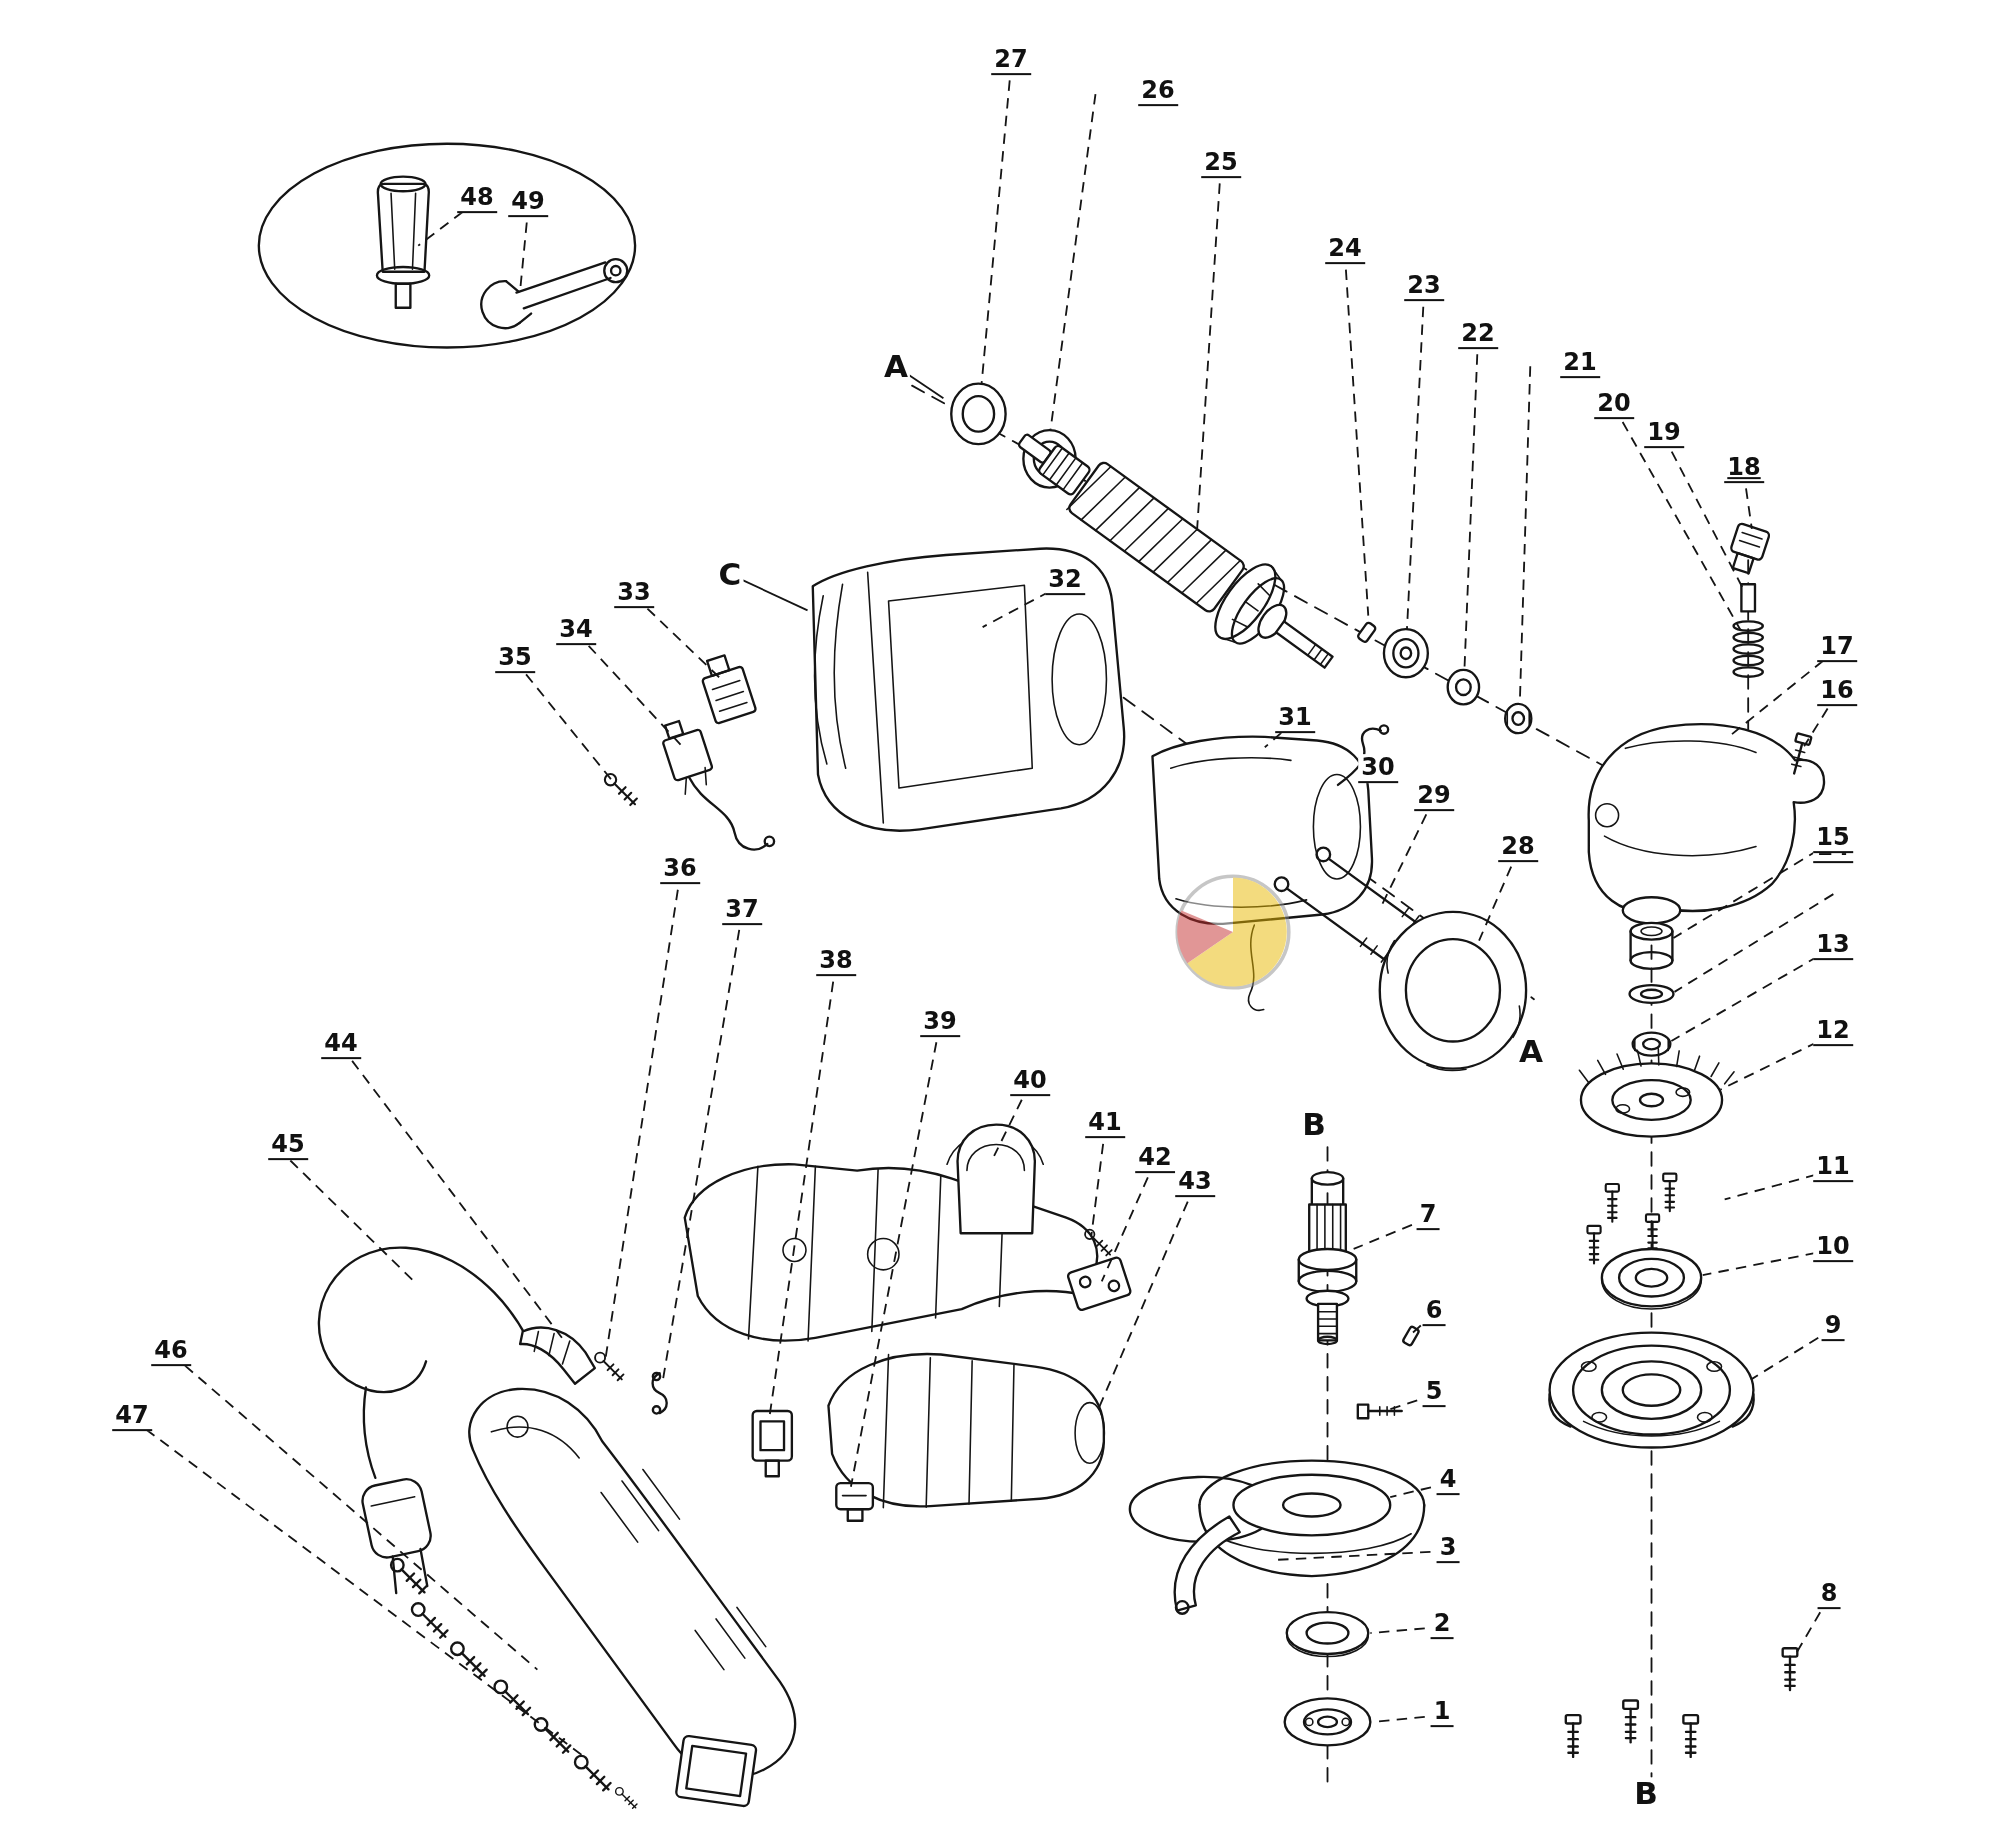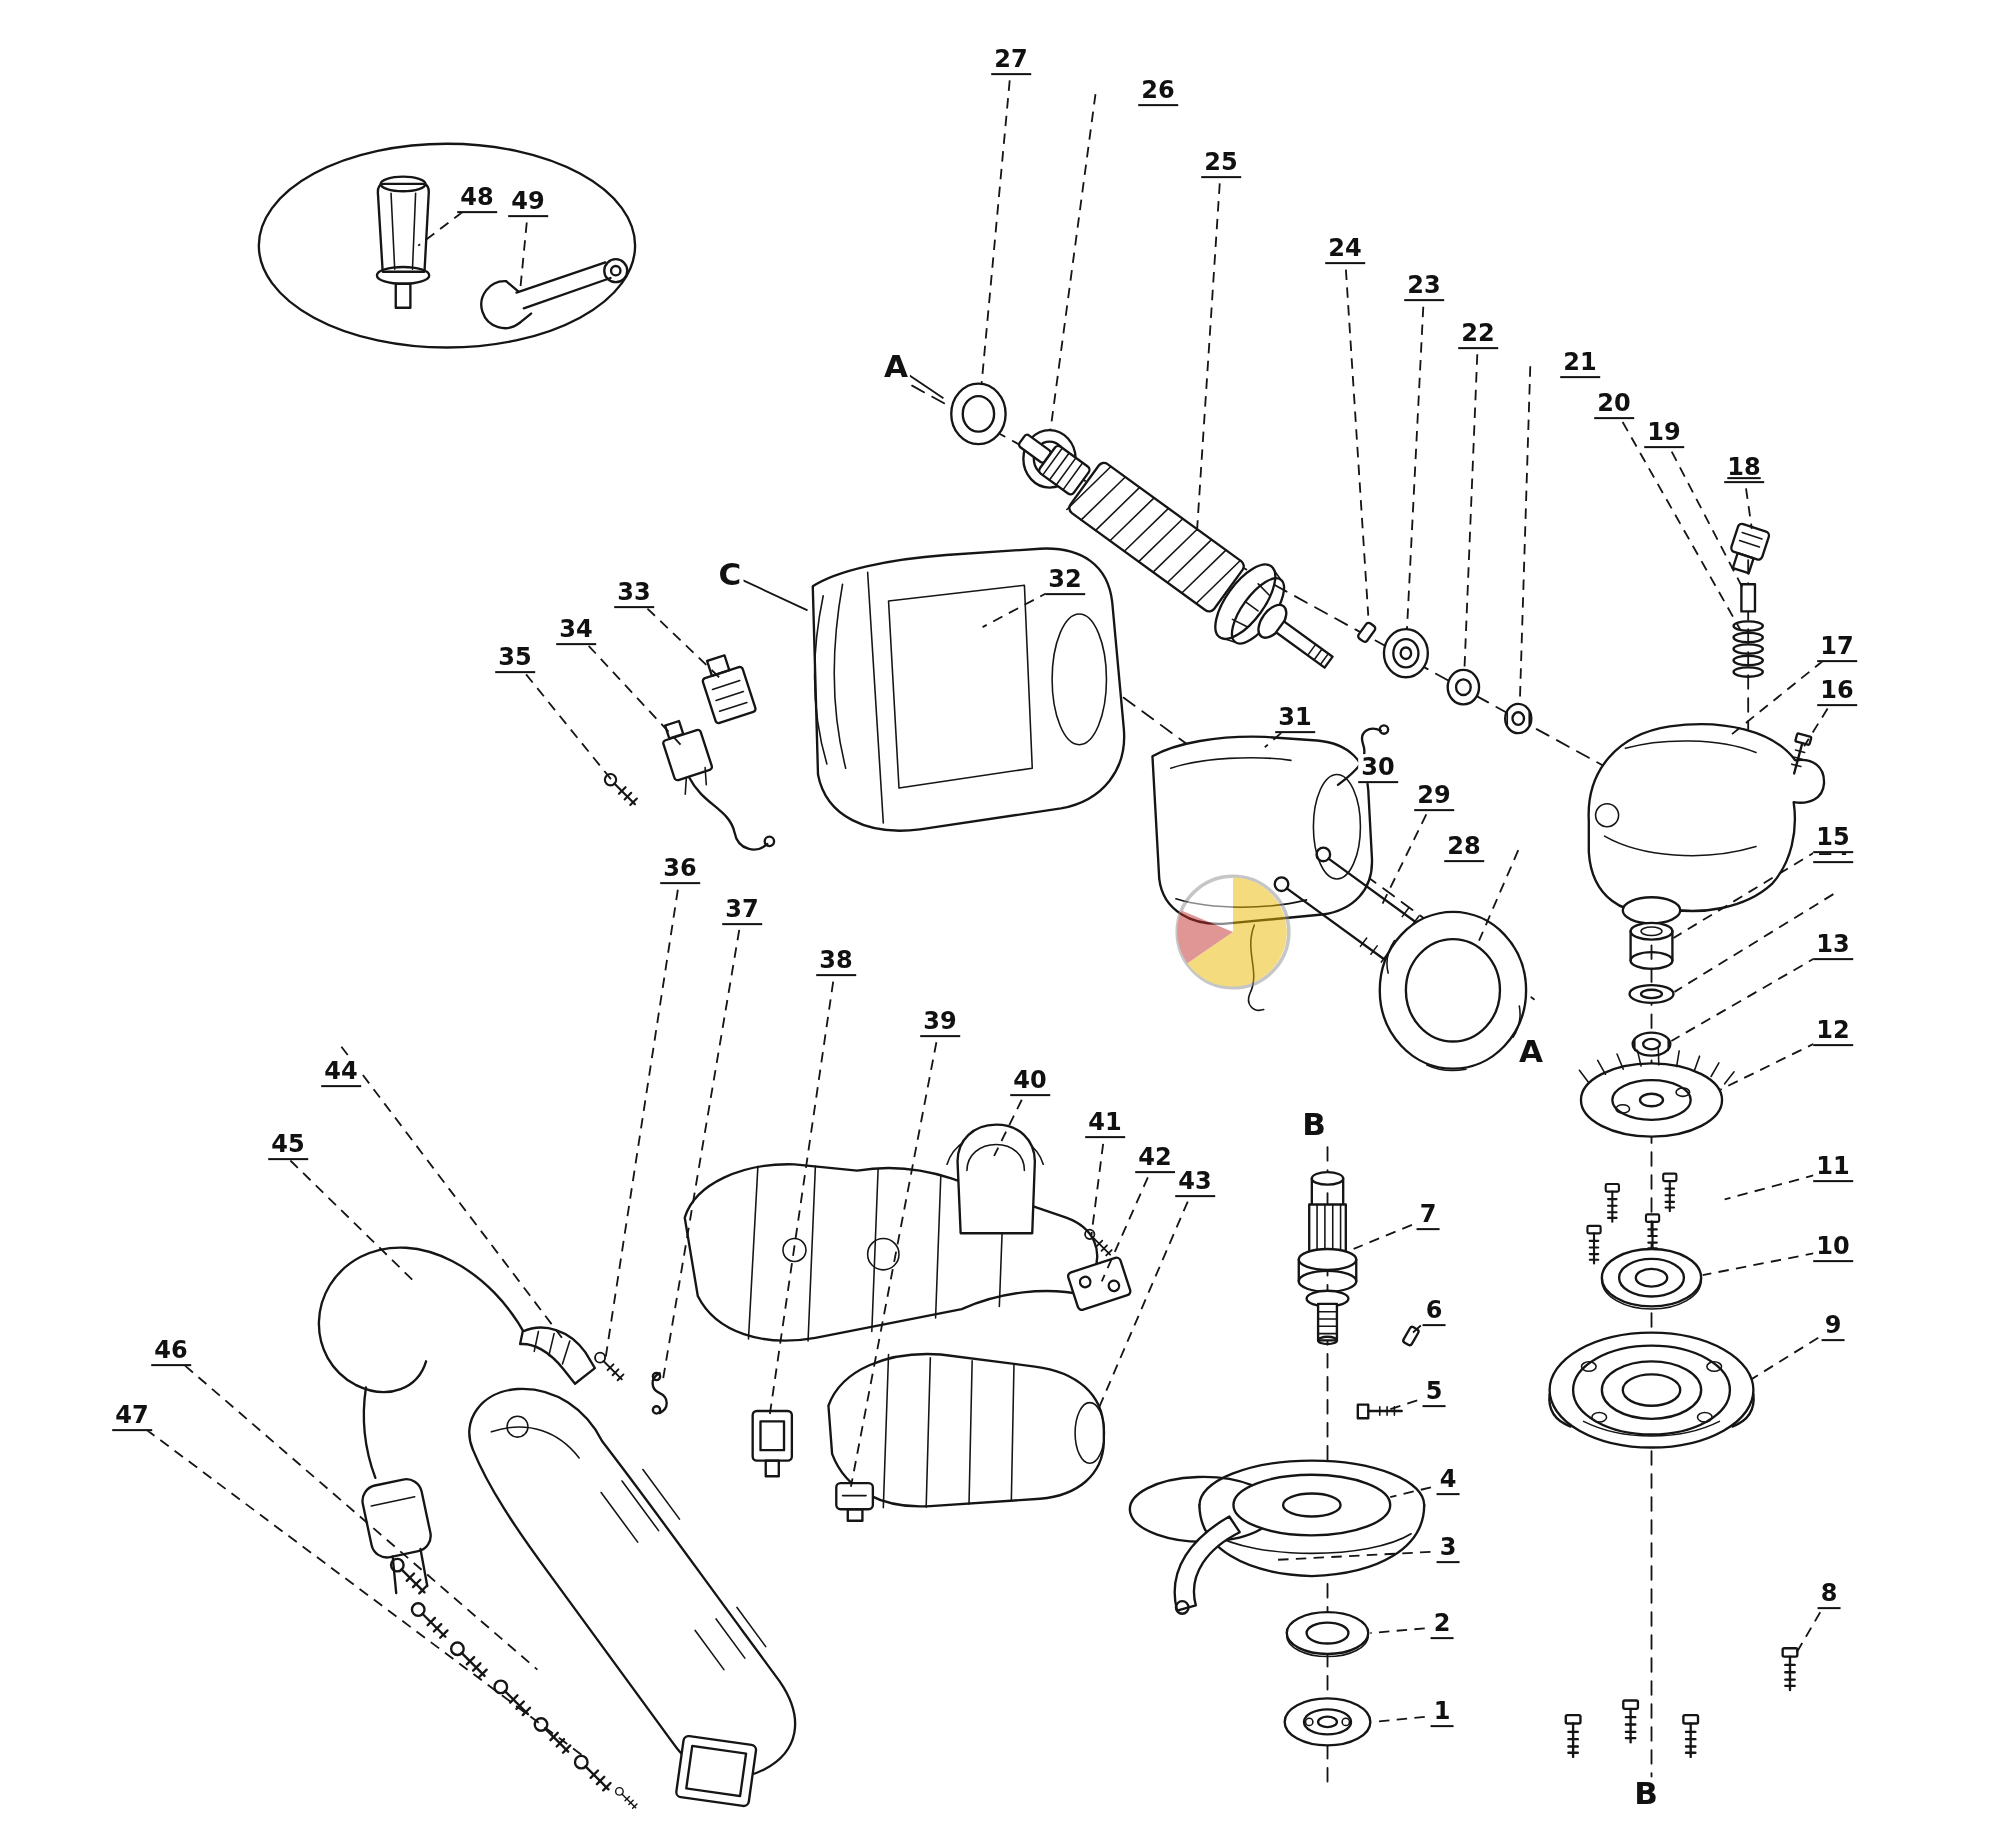--- a/index.html
+++ b/index.html
@@ -460,37 +460,37 @@
       <div class="part-num" style="left: 1744px; top: 471px; text-decoration: underline;">18</div>
       <div class="part-num" style="left: 1664px; top: 436px;">19</div>
       <div class="part-num" style="left: 1614px; top: 407px;">20</div>
       <div class="part-num" style="left: 1580px; top: 366px;">21</div>
       <div class="part-num" style="left: 1478px; top: 337px;">22</div>
       <div class="part-num" style="left: 1424px; top: 289px;">23</div>
       <div class="part-num" style="left: 1345px; top: 252px;">24</div>
       <div class="part-num" style="left: 1221px; top: 166px;">25</div>
       <div class="part-num" style="left: 1158px; top: 94px;">26</div>
       <div class="part-num" style="left: 1011px; top: 63px;">27</div>
-      <div class="part-num" style="left: 1464px; top: 850px;">28</div>
+      <div class="part-num" style="left: 1518px; top: 850px;">28</div>
       <div class="part-num" style="left: 1434px; top: 799px;">29</div>
       <div class="part-num" style="left: 1378px; top: 771px;">30</div>
       <div class="part-num" style="left: 1295px; top: 721px;">31</div>
       <div class="part-num" style="left: 1065px; top: 583px;">32</div>
       <div class="part-num" style="left: 634px; top: 596px;">33</div>
       <div class="part-num" style="left: 576px; top: 633px;">34</div>
       <div class="part-num" style="left: 515px; top: 661px;">35</div>
       <div class="part-num" style="left: 680px; top: 872px;">36</div>
       <div class="part-num" style="left: 742px; top: 913px;">37</div>
       <div class="part-num" style="left: 836px; top: 964px; text-align: right;">38</div>
       <div class="part-num" style="left: 940px; top: 1025px;">39</div>
       <div class="part-num" style="left: 1030px; top: 1084px;">40</div>
       <div class="part-num" style="left: 1105px; top: 1126px;">41</div>
       <div class="part-num" style="left: 1155px; top: 1161px;">42</div>
       <div class="part-num" style="left: 1195px; top: 1185px;">43</div>
-      <div class="part-num" style="left: 341px; top: 1047px; margin-top: 28px;">44</div>
+      <div class="part-num" style="left: 341px; top: 1047px;">44</div>
       <div class="part-num" style="left: 288px; top: 1148px;">45</div>
       <div class="part-num" style="left: 171px; top: 1354px;">46</div>
       <div class="part-num" style="left: 132px; top: 1419px;">47</div>
       <div class="part-num" style="left: 477px; top: 201px;">48</div>
       <div class="part-num" style="left: 528px; top: 205px;">49</div>
       <div class="letter" style="left: 896px; top: 366px;">A</div>
       <div class="letter" style="left: 730px; top: 574px;">C</div>
       <div class="letter" style="left: 1531px; top: 1051px;">A</div>
       <div class="letter" style="left: 1314px; top: 1124px;">B</div>
       <div class="letter" style="left: 1646px; top: 1793px;">B</div>

